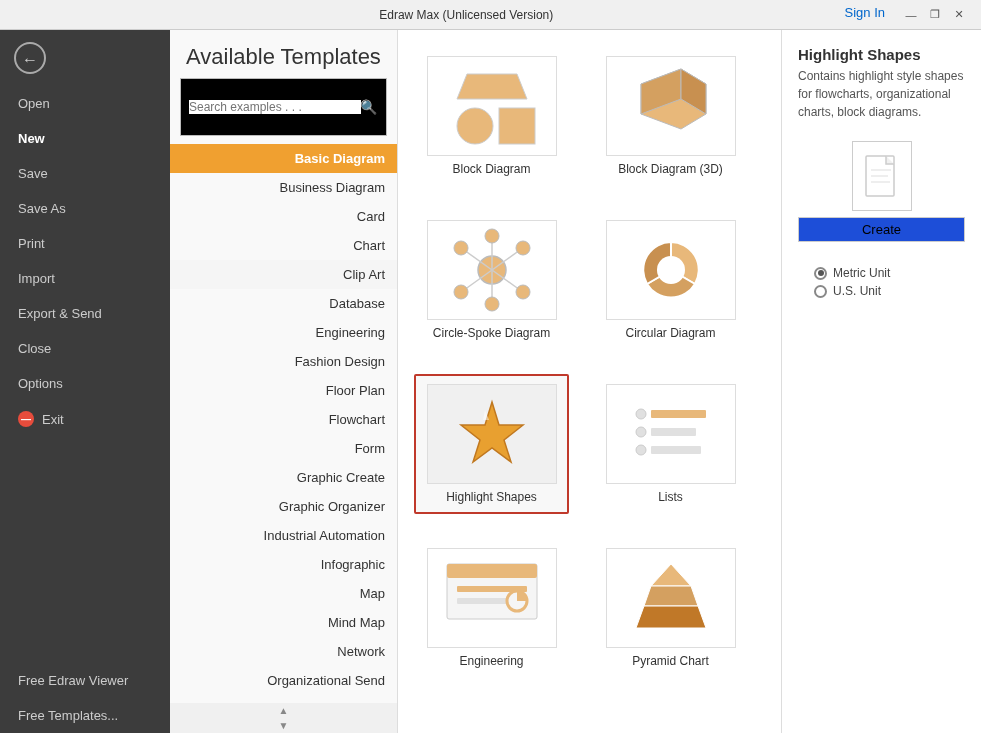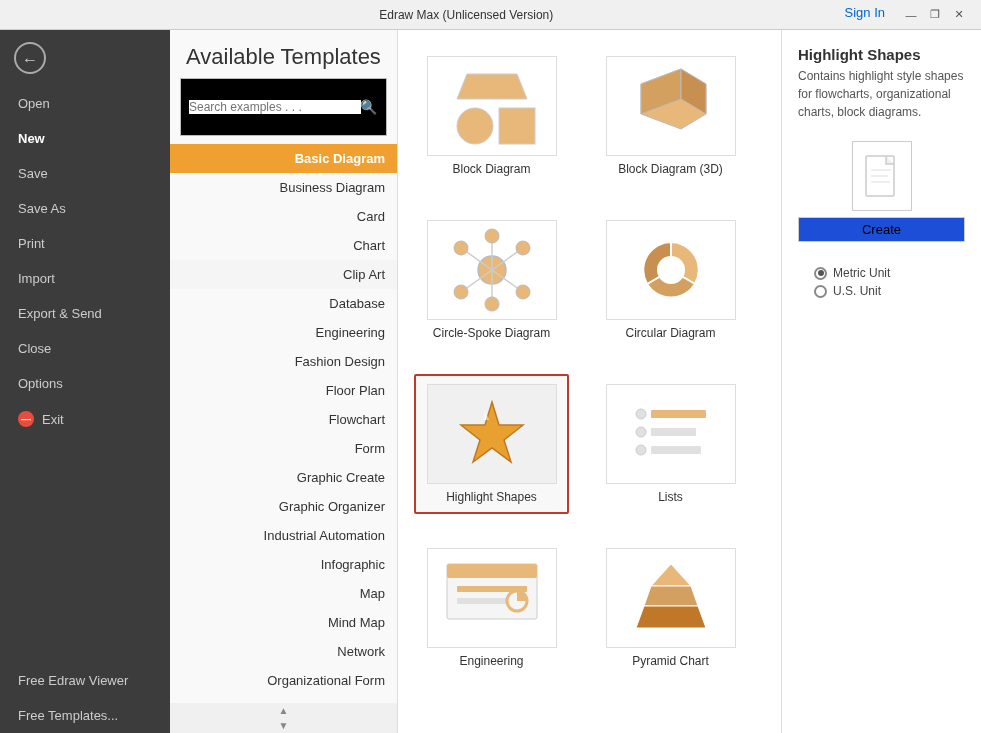--- a/index.html
+++ b/index.html
@@ -288,21 +288,21 @@
         <div class="category-item">Floor Plan</div>
         <div class="category-item">Flowchart</div>
         <div class="category-item">Form</div>
         <div class="category-item">Graphic Create</div>
         <div class="category-item">Graphic Organizer</div>
         <div class="category-item">Industrial Automation</div>
         <div class="category-item">Infographic</div>
         <div class="category-item">Map</div>
         <div class="category-item">Mind Map</div>
         <div class="category-item">Network</div>
-        <div class="category-item">Organizational Form</div>
+        <div class="category-item">Organizational Send</div>
         <div class="category-item">Project Management</div>
 
       </div>
 
       <div style="display:flex; justify-content:center; background:#f0f0f0; padding:2px 0;">
         <span style="cursor:pointer; font-size:10px; color:#888;">▲</span>
       </div>
       <div style="display:flex; justify-content:center; background:#f0f0f0; padding:2px 0;">
         <span style="cursor:pointer; font-size:10px; color:#888;">▼</span>
       </div>

